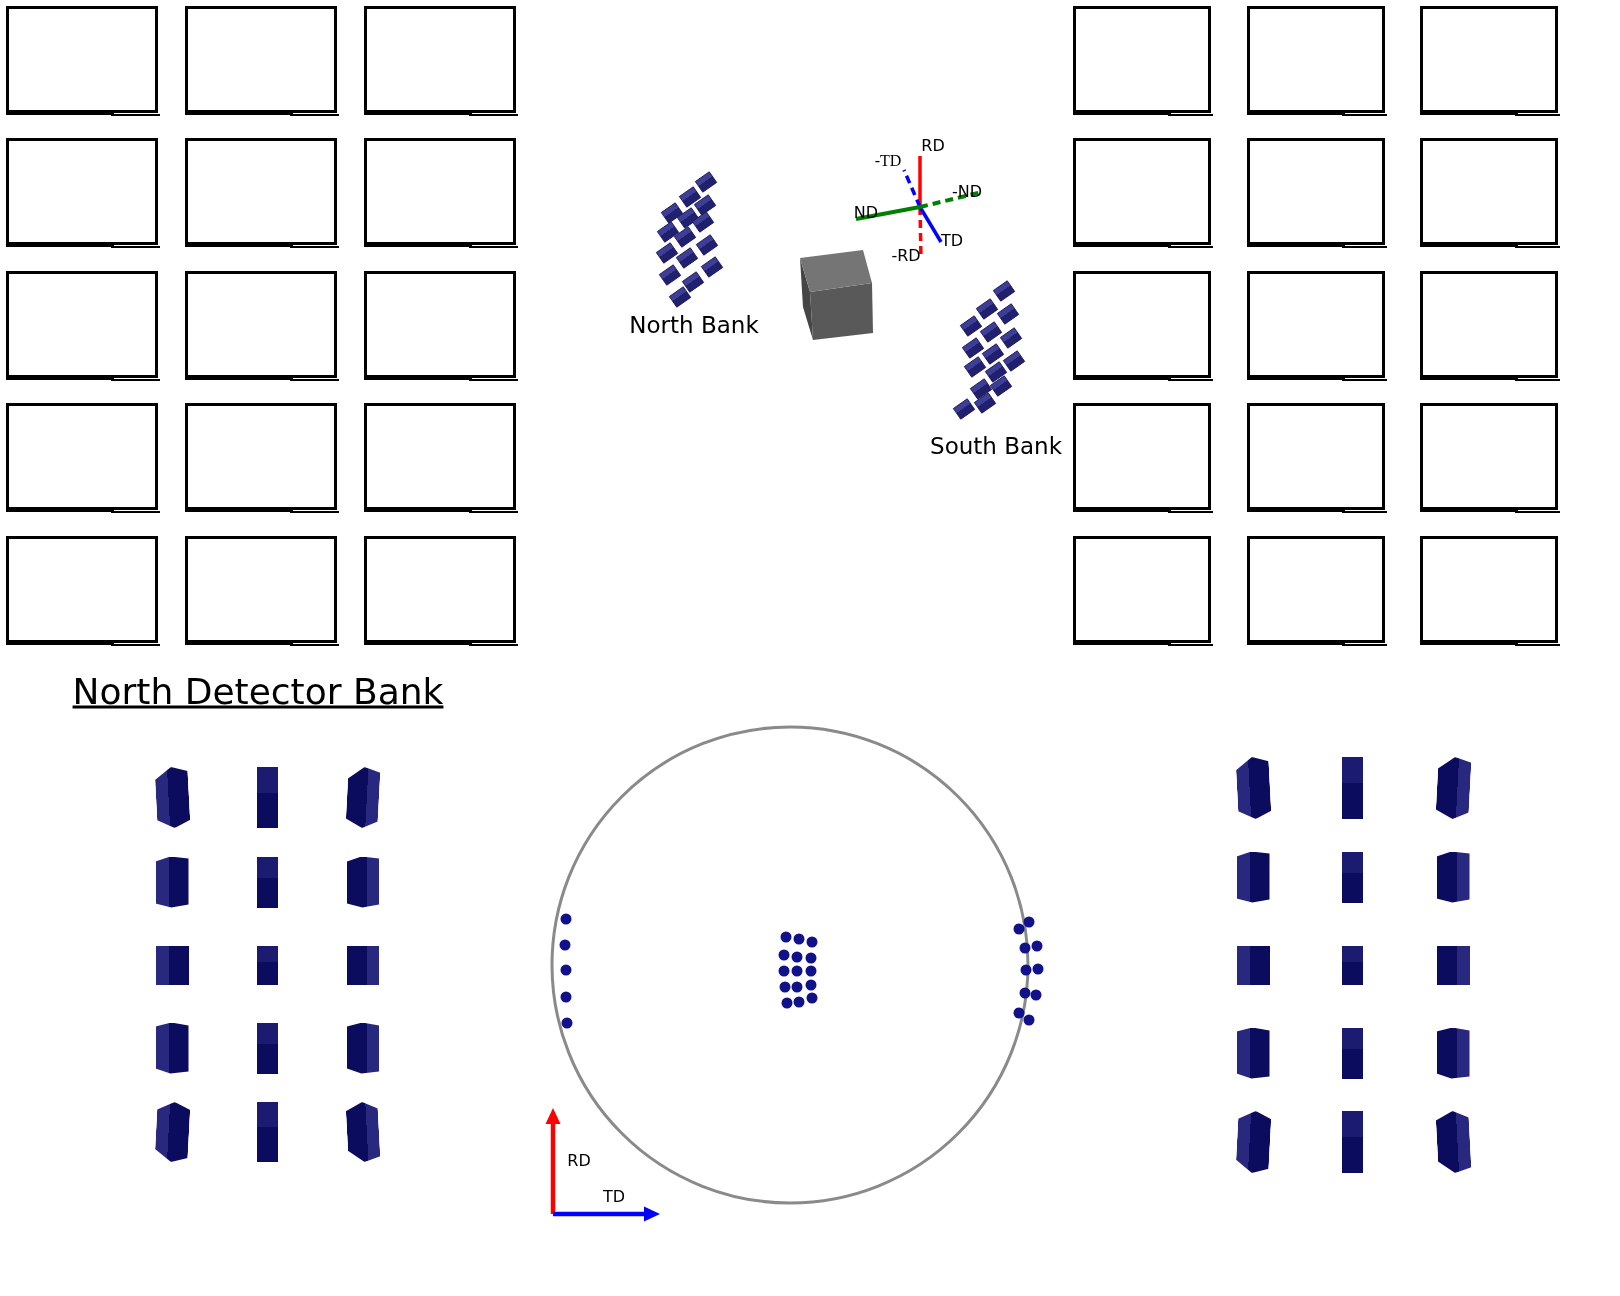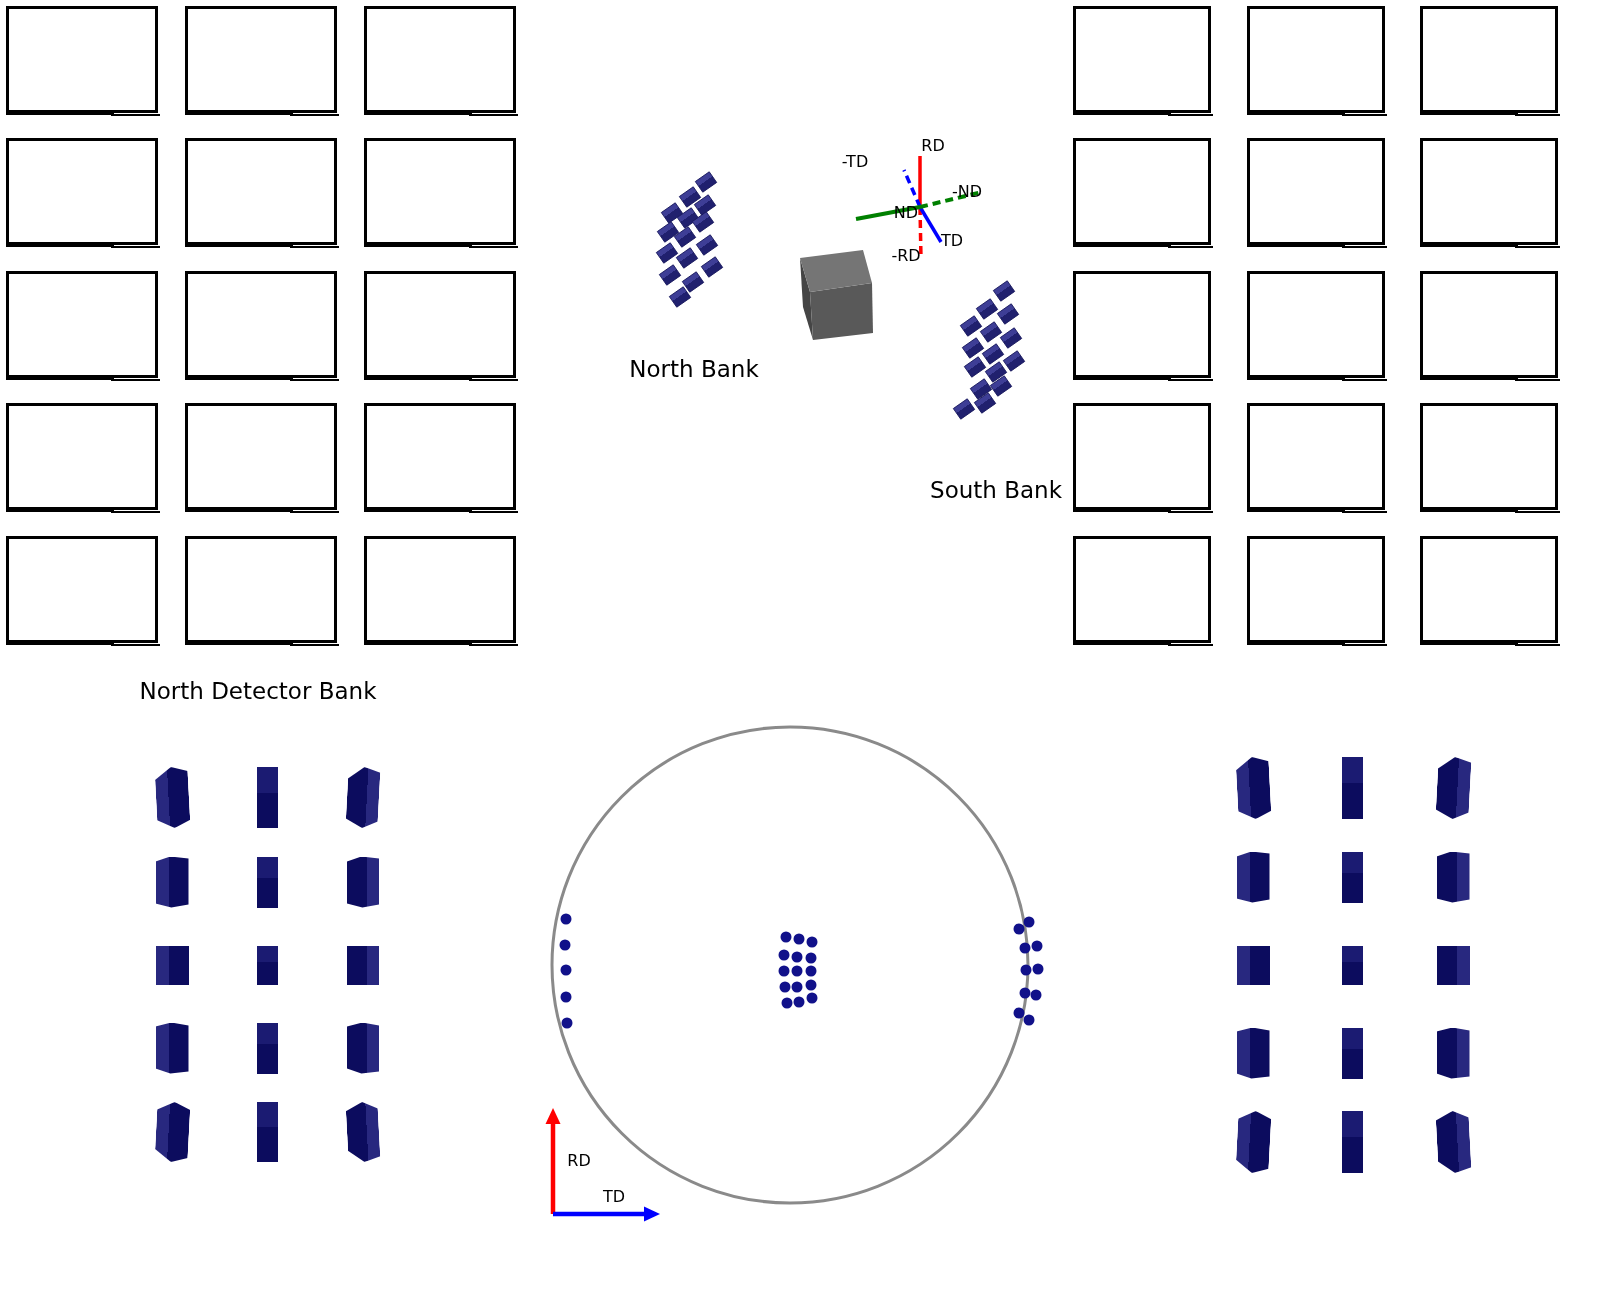--- a/index.html
+++ b/index.html
@@ -10,22 +10,22 @@
   .panel::before{content:'';position:absolute;left:-3px;bottom:-5px;height:3px;width:74%;background:#000;}
   .panel::after{content:'';position:absolute;left:70%;right:-5px;bottom:-6px;height:2px;background:#000;}
   .det-box{position:absolute;}
   .row-0.side-left,.row-0.side-right{clip-path:polygon(0% 20%,50% 0%,100% 8%,100% 88%,52% 100%,0% 86%);}
   .row-1.side-left,.row-1.side-right{clip-path:polygon(0% 10%,45% 0%,100% 4%,100% 94%,48% 100%,0% 92%);}
   .row-3.side-left,.row-3.side-right{clip-path:polygon(0% 8%,48% 0%,100% 6%,100% 96%,45% 100%,0% 90%);}
   .row-4.side-left,.row-4.side-right{clip-path:polygon(0% 14%,52% 0%,100% 12%,100% 92%,50% 100%,0% 80%);}
   .row-0.col-0{transform:rotate(-3deg);} .row-0.col-2{transform:rotate(3deg);}
   .row-4.col-0{transform:rotate(3deg);}  .row-4.col-2{transform:rotate(-3deg);}
   .fig-label{position:absolute;color:#000;white-space:nowrap;transform:translate(-50%,-50%);}
-  .title-label{font-size:23px;}
-  .bank-label{font-size:23px;margin-top:44px;}
+  .title-label{font-size:36px;text-decoration:underline;}
+  .bank-label{font-size:23px;}
   .axis-label{font-size:16px;}
 </style>
 </head>
 <body>
 
 <div id="canvas">
 
   <svg id="scene" width="1620" height="1296">
     <defs>
       <linearGradient id="miniGrad" x1="0" y1="0" x2="0" y2="1">
@@ -252,19 +252,19 @@
 
   <div class="fig-label title-label" id="t-ndb" style="left: 258px; top: 691px;">North Detector Bank</div>
   <div class="fig-label bank-label" id="t-nb" style="left: 694px; top: 325px;">North Bank</div>
   <div class="fig-label bank-label" id="t-sb" style="left: 996px; top: 446px;">South Bank</div>
 
   <div class="fig-label axis-label" id="t-prd" style="left: 579px; top: 1160px;">RD</div>
   <div class="fig-label axis-label" id="t-ptd" style="left: 614px; top: 1196px;">TD</div>
 
   <div id="labels-axes3d">
       <div class="fig-label axis-label" style="left: 933px; top: 145px;">RD</div>
-      <div class="fig-label axis-label" style="left: 855px; top: 161px;">-TD</div>
+      <div class="fig-label axis-label" style="left: 888px; top: 161px; font-family: Liberation Serif, serif;">-TD</div>
       <div class="fig-label axis-label" style="left: 967px; top: 191px;">-ND</div>
-      <div class="fig-label axis-label" style="left: 866px; top: 212px; margin-left: 40px;">ND</div>
+      <div class="fig-label axis-label" style="left: 866px; top: 212px;">ND</div>
       <div class="fig-label axis-label" style="left: 952px; top: 240px;">TD</div>
       <div class="fig-label axis-label" style="left: 906px; top: 255px;">-RD</div>
     </div>
 </div>
 
 </body></html>

